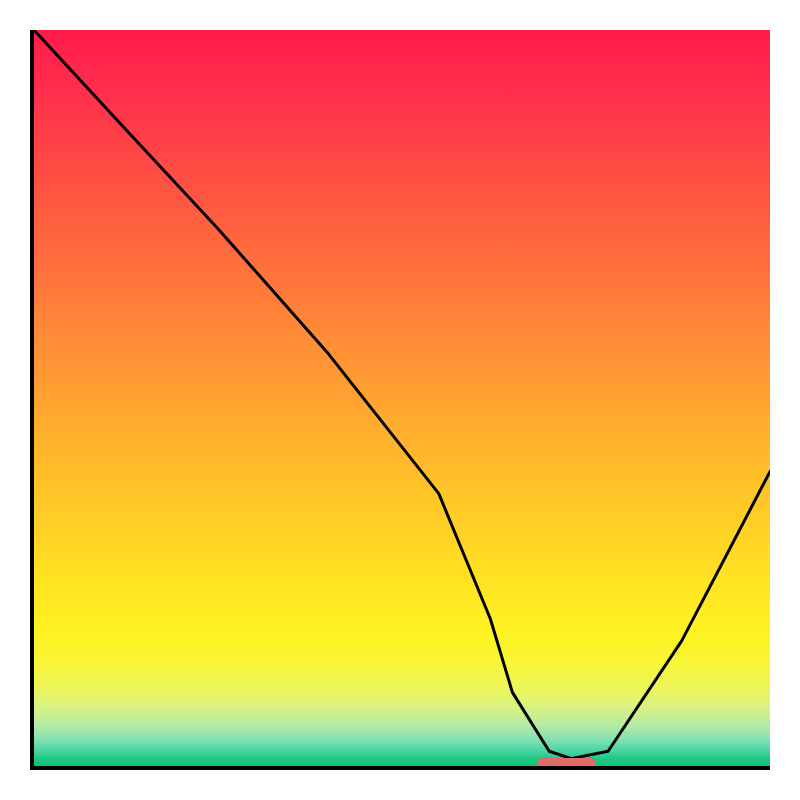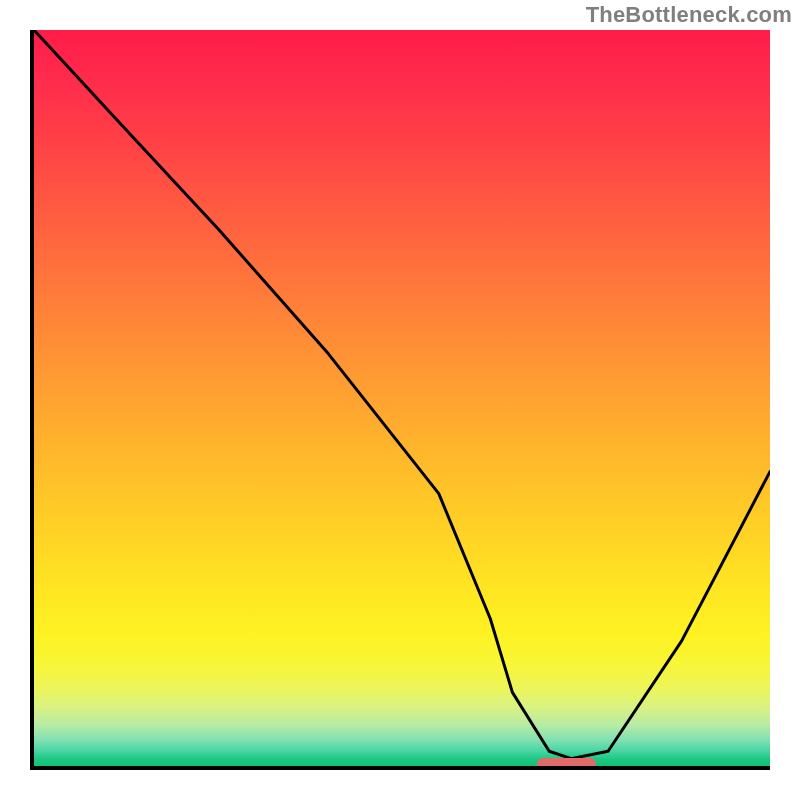--- a/index.html
+++ b/index.html
@@ -75,21 +75,20 @@
     border-radius: 6px;
     background: #e26a6a;
     z-index: 3;
   }
 </style>
 </head>
 <body>
 
 <div class="canvas">
 
-  <div class="watermark">TheBottleneck.com</div>
 
   <div class="plot-frame">
     <div class="gradient"></div>
 
     <svg class="curve" viewBox="0 0 740 740" preserveAspectRatio="none">
       <path id="curve-path" d="M0.0 0.0 L88.8 96.2 L185.0 199.8 L296.0 325.6 L407.0 466.2 L458.8 592.0 L481.0 666.0 L518.0 725.2 L540.2 732.6 L577.2 725.2 L651.2 614.2 L740.0 444.0" fill="none" stroke="#000" stroke-width="3" stroke-linejoin="round" stroke-linecap="round"></path>
     </svg>
 
     <div id="marker" class="marker" style="left: 503.2px; width: 59.2px; top: 728.08px; background: rgb(226, 106, 106);"></div>
   </div>

